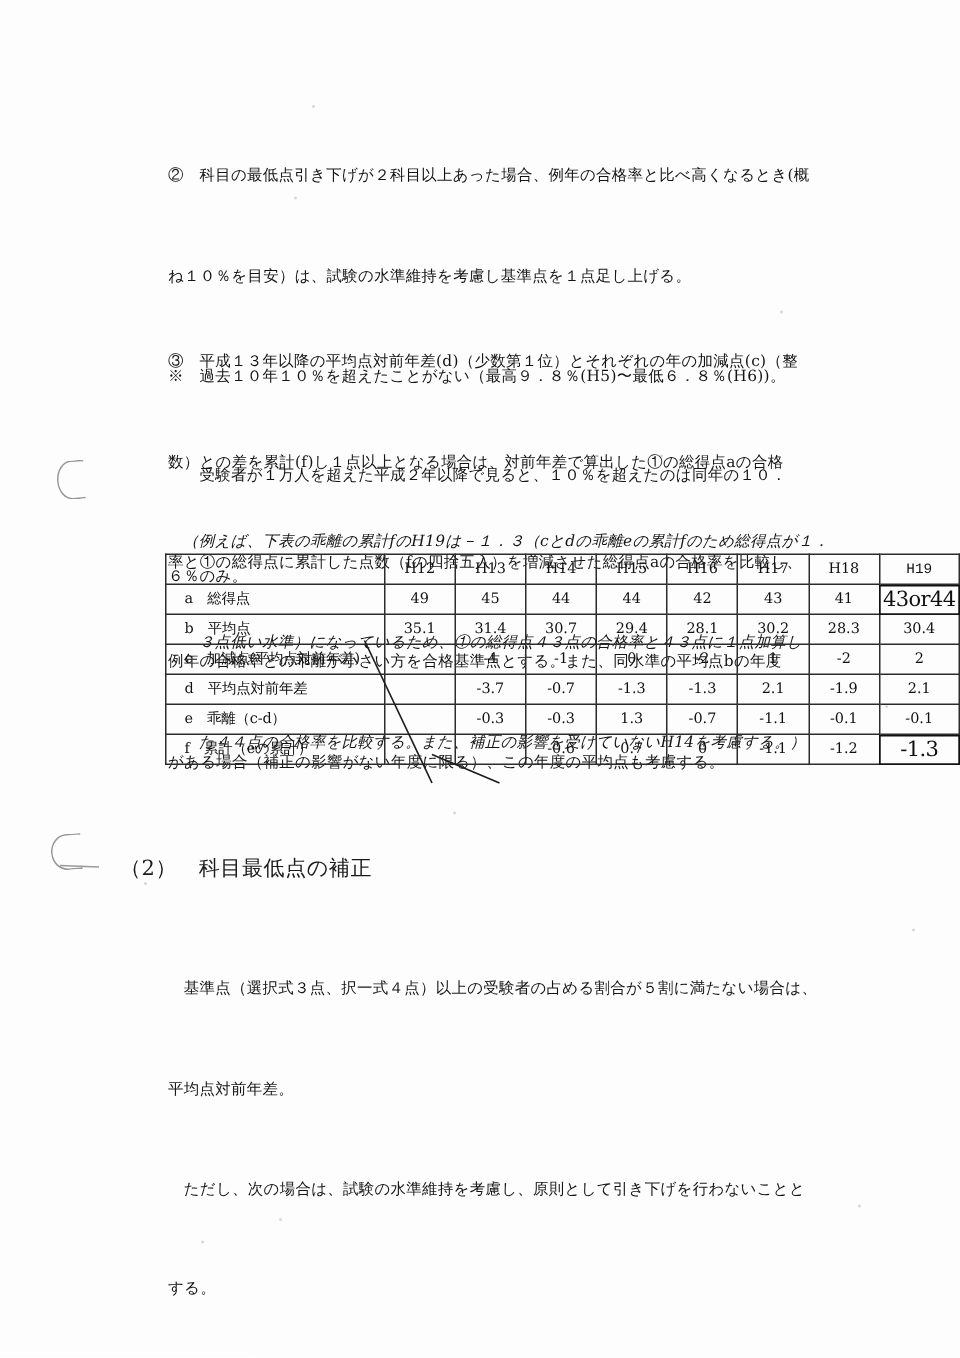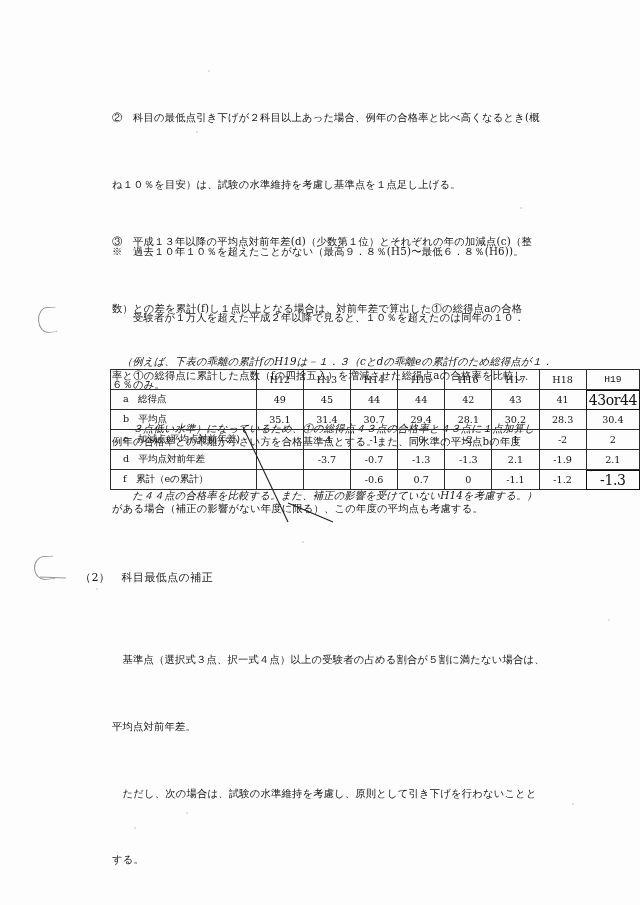--- a/index.html
+++ b/index.html
@@ -96,21 +96,21 @@
 
   .diag {
     position: absolute;
     pointer-events: none;
     overflow: visible;
     left: 0; top: 0;
   }
 
   .h-title {
     position: absolute;
-    font-size: 11px;
+    font-size: 14px;
     letter-spacing: .4px;
   }
 </style>
 </head>
 <body>
 
 <div class="page">
 
   <div class="speck" style="left:208px;top:70px;width:2px;height:2px;"></div>
   <div class="speck" style="left:196px;top:131px;width:2px;height:2px;"></div>
@@ -205,20 +205,31 @@
           <td class="yr"></td>
           <td class="yr">-3.7</td>
           <td class="yr">-0.7</td>
           <td class="yr">-1.3</td>
           <td class="yr">-1.3</td>
           <td class="yr">2.1</td>
           <td class="yr">-1.9</td>
           <td class="yr-last">2.1</td>
         </tr>
         <tr>
+          <td class="rowlabel">e　乖離（c-d）</td>
+          <td class="yr"></td>
+          <td class="yr">-0.3</td>
+          <td class="yr">-0.3</td>
+          <td class="yr">1.3</td>
+          <td class="yr">-0.7</td>
+          <td class="yr">-1.1</td>
+          <td class="yr">-0.1</td>
+          <td class="yr-last">-0.1</td>
+        </tr>
+        <tr>
           <td class="rowlabel">f　累計（eの累計）</td>
           <td class="yr"></td>
           <td class="yr"></td>
           <td class="yr">-0.6</td>
           <td class="yr">0.7</td>
           <td class="yr">0</td>
           <td class="yr">-1.1</td>
           <td class="yr">-1.2</td>
           <td class="yr-last emph-box">-1.3</td>
         </tr>

